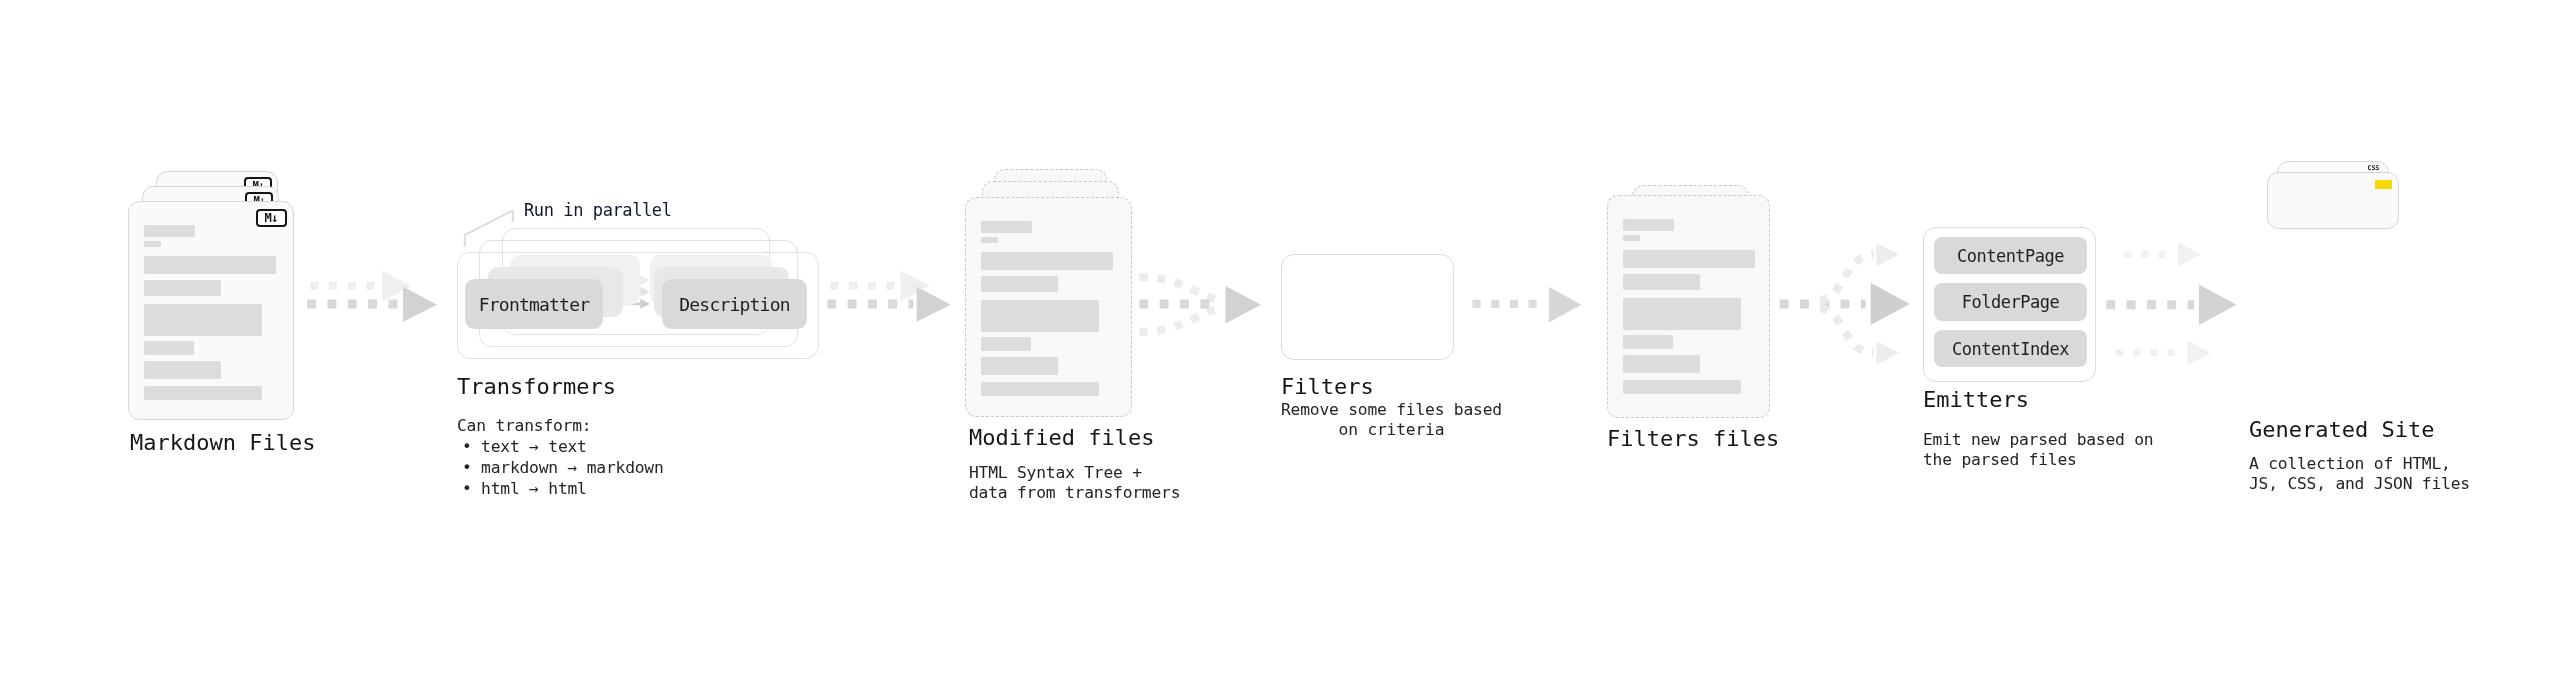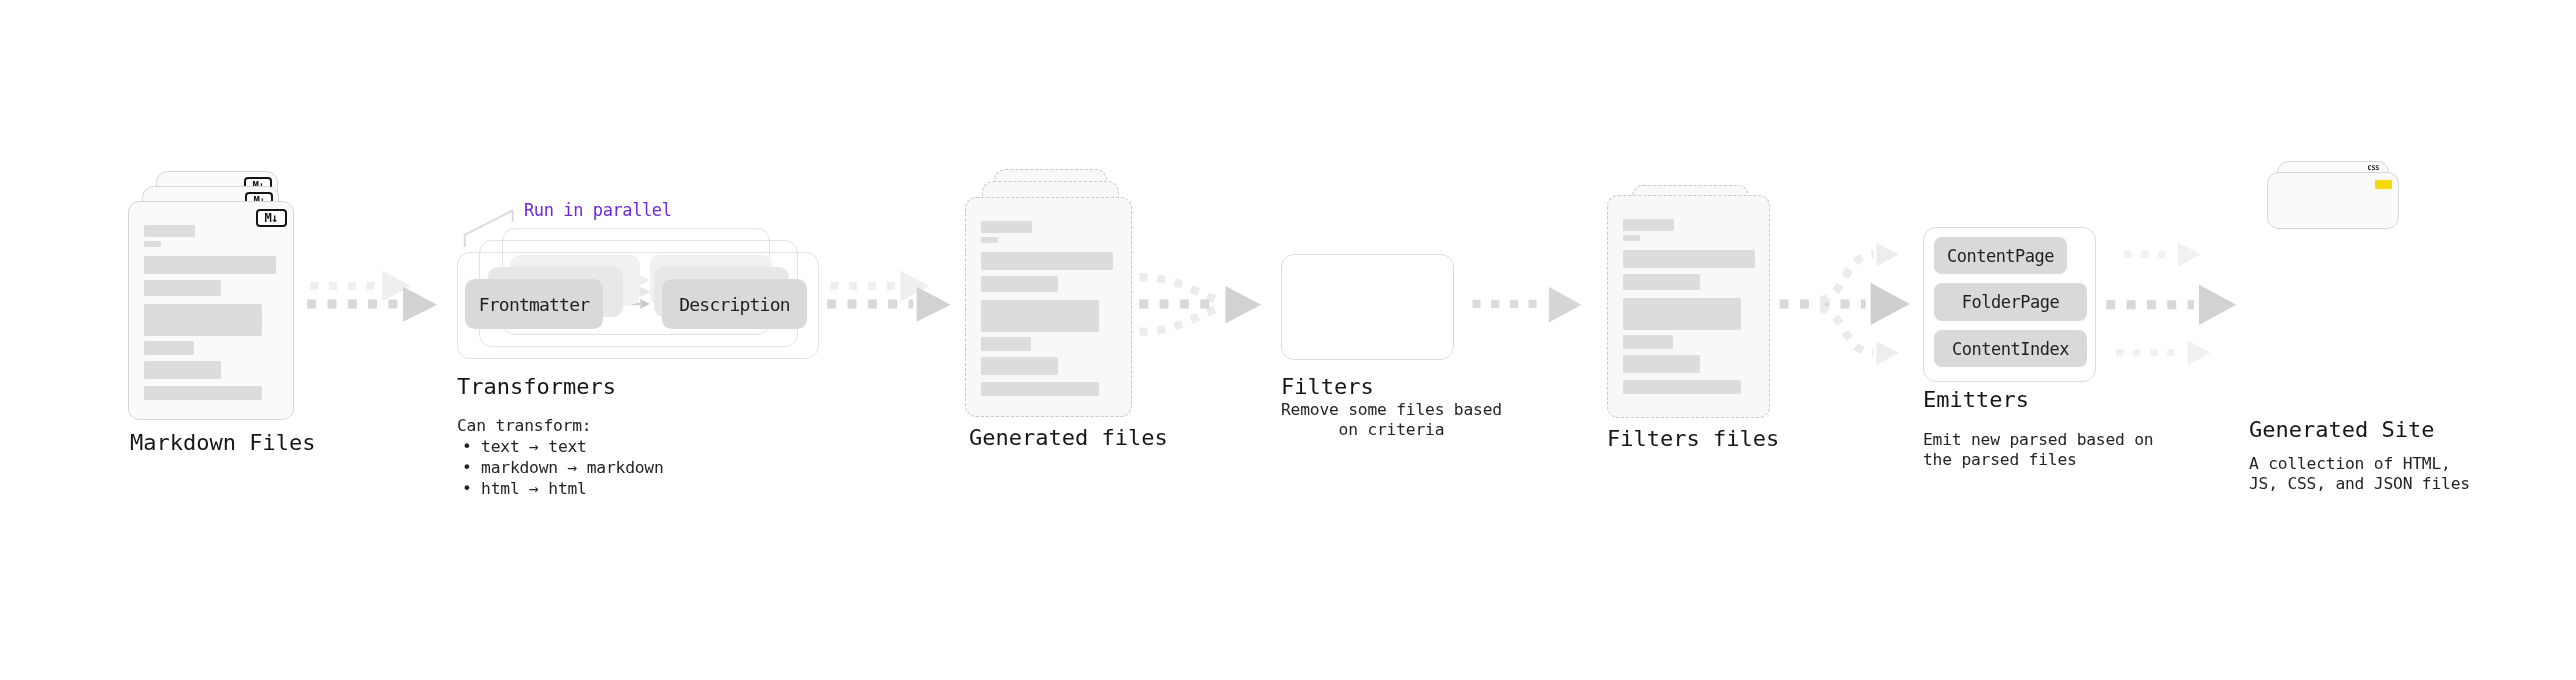--- a/index.html
+++ b/index.html
@@ -29,21 +29,21 @@
     font-size:18px;letter-spacing:-0.8px;color:#1f1f1f;}
   .pill.ghost1{background:#e8e8e8;}
   .pill.ghost2{background:#f1f1f1;}
   .pill.small{font-size:17px;letter-spacing:-0.5px;border-radius:8.1px;}
 
   
   .stage-label{position:absolute;font-size:22px;font-weight:500;color:#161616;line-height:1;white-space:nowrap;}
   .stage-desc{position:absolute;font-size:16.3px;letter-spacing:-0.2px;color:#242424;line-height:20.3px;white-space:nowrap;}
   .stage-desc div{white-space:nowrap;}
   .bullets div{padding-left:4.9px;line-height:21px;}
-  .annotation{position:absolute;font-size:17px;letter-spacing:-0.4px;color:#6d28d9;line-height:1;white-space:nowrap;}
+  .annotation{position:absolute;font-size:17px;letter-spacing:-0.4px;color:#0f172a;line-height:1;white-space:nowrap;}
 
   
   .html5-badge{position:absolute;top:5.7px;right:6.5px;width:23px;text-align:center;}
   .html5-word{font-size:6.5px;font-weight:700;letter-spacing:0.4px;color:#111;line-height:7.3px;}
   .html5-shield{width:21px;height:23px;margin:0 auto;display:flex;align-items:center;justify-content:center;
     clip-path:polygon(0% 0%,100% 0%,92% 85%,50% 100%,8% 85%);color:#fff;font-size:13px;font-weight:700;}
   .css-badge{position:absolute;top:3.3px;right:6.5px;width:16.3px;text-align:center;}
   .css-word{font-size:6.5px;font-weight:700;color:#111;line-height:6.5px;letter-spacing:0;}
   .css-bar{height:3.3px;width:16.3px;border-radius:0.8px;margin-top:0.8px;}
   .js-badge{position:absolute;top:6.5px;right:6.5px;width:16.3px;height:9px;border-radius:0.8px;}
@@ -159,21 +159,25 @@
   <div class="doc-card dashed" style="left:965px;top:197px;width:167px;height:220px;">
       <div class="bar" style="left: 15.4px; top: 23px; width: 51px; height: 12.2px;"></div>
       <div class="bar" style="left: 15.4px; top: 39px; width: 17px; height: 5.7px;"></div>
       <div class="bar" style="left: 15.4px; top: 54px; width: 132px; height: 18px;"></div>
       <div class="bar" style="left: 15.4px; top: 78px; width: 77px; height: 16.3px;"></div>
       <div class="bar" style="left: 15.4px; top: 102px; width: 118px; height: 32px;"></div>
       <div class="bar" style="left: 15.4px; top: 139px; width: 50px; height: 14px;"></div>
       <div class="bar" style="left: 15.4px; top: 159px; width: 77px; height: 18px;"></div>
       <div class="bar" style="left: 15.4px; top: 184px; width: 118px; height: 14px;"></div>
     </div>
-  <div class="stage-label" style="left:969px;top:427px;">Generated files</div>
+  <div class="stage-label" style="left:969px;top:427px;">Modified files</div>
+  <div class="stage-desc" style="left:969px;top:463px;">
+    <div>HTML Syntax Tree +</div>
+    <div>data from transformers</div>
+  </div>
 
   <div class="solid-box" style="left:1281px;top:254px;width:173px;height:106px;"></div>
   <div class="stage-label" style="left:1281px;top:376px;">Filters</div>
   <div class="stage-desc" style="left:1281px;top:400px;text-align:center;">
     <div>Remove some files based</div>
     <div>on criteria</div>
   </div>
 
   <div class="doc-card dashed" style="left:1632px;top:185px;width:117px;height:57px;"></div>
   <div class="doc-card dashed" style="left:1607px;top:195px;width:163px;height:223px;">
@@ -182,21 +186,21 @@
       <div class="bar" style="left: 15.4px; top: 54px; width: 132px; height: 18px;"></div>
       <div class="bar" style="left: 15.4px; top: 78px; width: 77px; height: 16.3px;"></div>
       <div class="bar" style="left: 15.4px; top: 102px; width: 118px; height: 32px;"></div>
       <div class="bar" style="left: 15.4px; top: 139px; width: 50px; height: 14px;"></div>
       <div class="bar" style="left: 15.4px; top: 159px; width: 77px; height: 18px;"></div>
       <div class="bar" style="left: 15.4px; top: 184px; width: 118px; height: 14px;"></div>
     </div>
   <div class="stage-label" style="left:1607px;top:428px;">Filters files</div>
 
   <div class="solid-box" style="left:1923px;top:227px;width:173px;height:155px;"></div>
-  <div class="pill small" style="left:1934px;top:237px;width:133px;height:37px;">ContentPage</div>
+  <div class="pill small" style="left:1934px;top:237px;width:153px;height:37px;">ContentPage</div>
   <div class="pill small" style="left:1934px;top:283px;width:153px;height:38px;">FolderPage</div>
   <div class="pill small" style="left:1934px;top:330px;width:153px;height:37px;">ContentIndex</div>
   <div class="stage-label" style="left:1923px;top:389px;">Emitters</div>
   <div class="stage-desc" style="left:1923px;top:430px;">
     <div>Emit new parsed based on</div>
     <div>the parsed files</div>
   </div>
 
   <div class="doc-card" style="left:2277px;top:161px;width:112px;height:57px;">
     <div class="css-badge">

